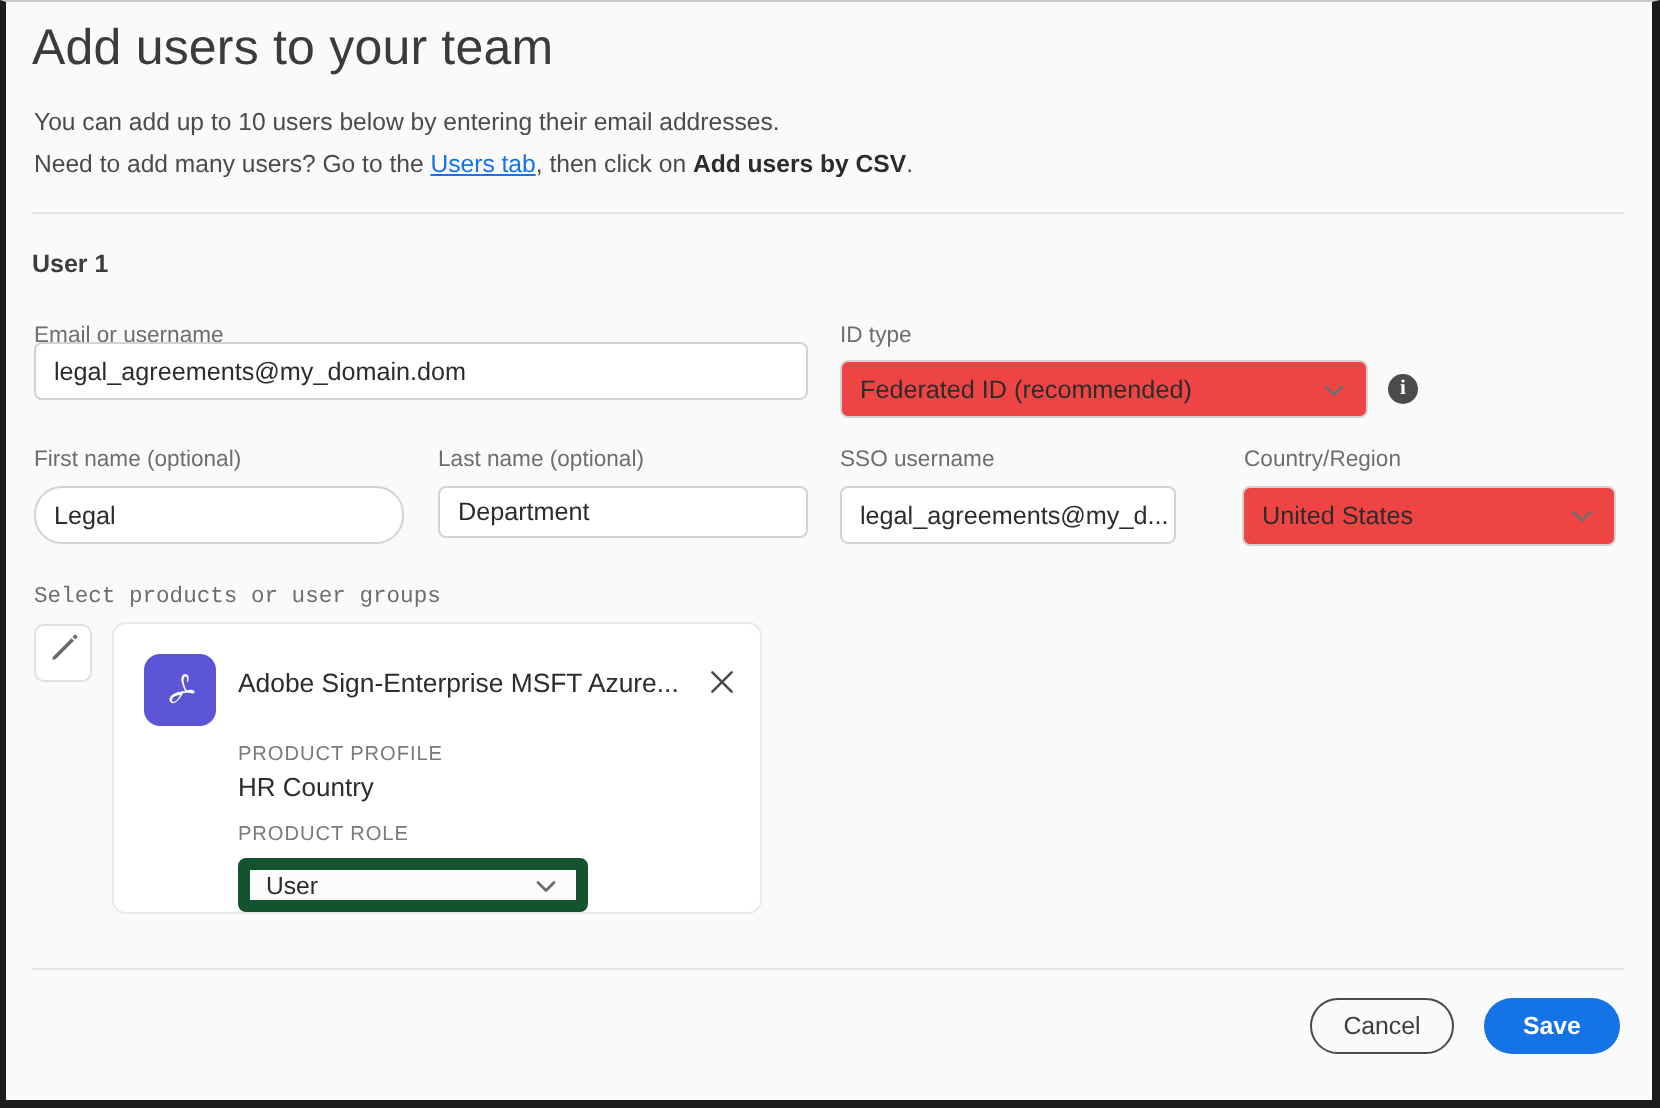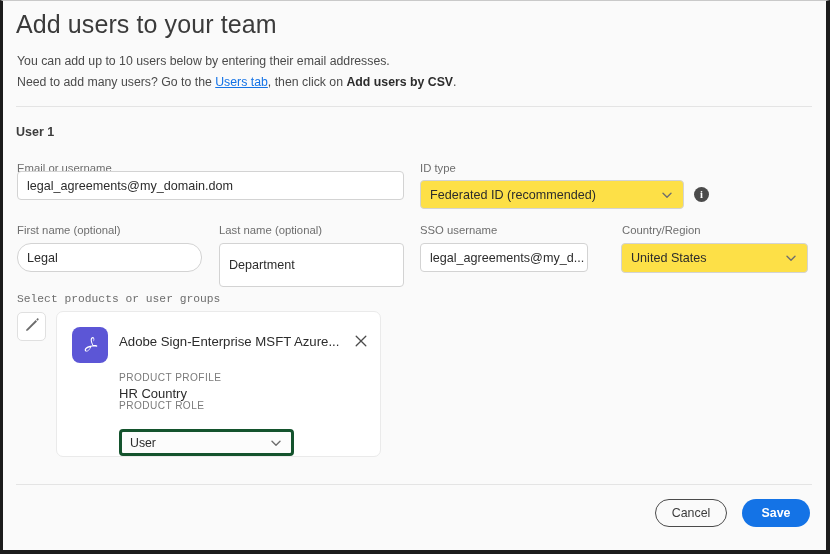--- a/index.html
+++ b/index.html
@@ -99,21 +99,21 @@
     padding: 0 9px;
     display: flex;
     align-items: center;
     overflow: hidden;
     white-space: nowrap;
   }
 
   .dropdown {
     position: absolute;
     box-sizing: border-box;
-    background: #fde047;
+    background: #ef4444;
     border: 1px solid #d3d3d3;
     border-radius: 4px;
     font-size: 12.6px;
     color: #2c2c2c;
     padding: 0 9px;
     display: flex;
     align-items: center;
     cursor: pointer;
     overflow: hidden;
     white-space: nowrap;
@@ -210,37 +210,37 @@
   }
   .caps-label {
     position: absolute;
     left: 62px;
     font-size: 10.1px;
     letter-spacing: .45px;
     color: #7a7a7a;
     text-transform: uppercase;
   }
   .caps-label.l1 { top: 60px; }
-  .caps-label.l2 { top: 88px; }
+  .caps-label.l2 { top: 100px; }
   .profile-value {
     position: absolute;
     left: 62px;
     top: 74px;
     font-size: 13px;
     color: #2c2c2c;
   }
   .role-dd {
     position: absolute;
     left: 62px;
     top: 117px;
     width: 175px;
     height: 27px;
     box-sizing: border-box;
     background: #fcfcfc;
-    border: 3px solid #14532d;
+    border: 6px solid #14532d;
     border-radius: 4px;
     font-size: 12.3px;
     color: #2c2c2c;
     padding: 0 8px;
     display: flex;
     align-items: center;
     cursor: pointer;
   }
   .role-dd .dd-value { flex: 1 1 auto; }
 
@@ -306,21 +306,21 @@
             <path d="M3 5.3 L7 9.2 L11 5.3" fill="none" stroke="#6e6e6e" stroke-width="1.4" stroke-linecap="round" stroke-linejoin="round"></path>
           </svg>
       </span>
     </div>
     <div class="info-icon" style="left:691px; top:186px;" title="">i</div>
 
     <div class="field-label" style="left:14px; top:222px;">First name (optional)</div>
     <div class="text-input" style="left:14px; top:242px; width:185px; height:29px;border-radius:14px;" title="First name">Legal</div>
 
     <div class="field-label" style="left:216px; top:222px;">Last name (optional)</div>
-    <div class="text-input" style="left:216px; top:242px; width:185px; height:44px;" title="Last name">Department</div>
+    <div class="text-input" style="left:216px; top:242px; width:185px; height:26px;" title="Last name">Department</div>
 
     <div class="field-label" style="left:417px; top:222px;">SSO username</div>
     <div class="text-input" style="left:417px; top:242px; width:168px; height:29px;" title="SSO username">legal_agreements@my_d...</div>
 
     <div class="field-label" style="left:619px; top:222px;">Country/Region</div>
     <div class="dropdown" style="left:618px; top:242px; width:187px; height:30px;gap:48px;">
       <span class="dd-value">United States</span>
       <span class="chev">
         <svg width="14" height="14" viewBox="0 0 14 14">
             <path d="M3 5.3 L7 9.2 L11 5.3" fill="none" stroke="#6e6e6e" stroke-width="1.4" stroke-linecap="round" stroke-linejoin="round"></path>

